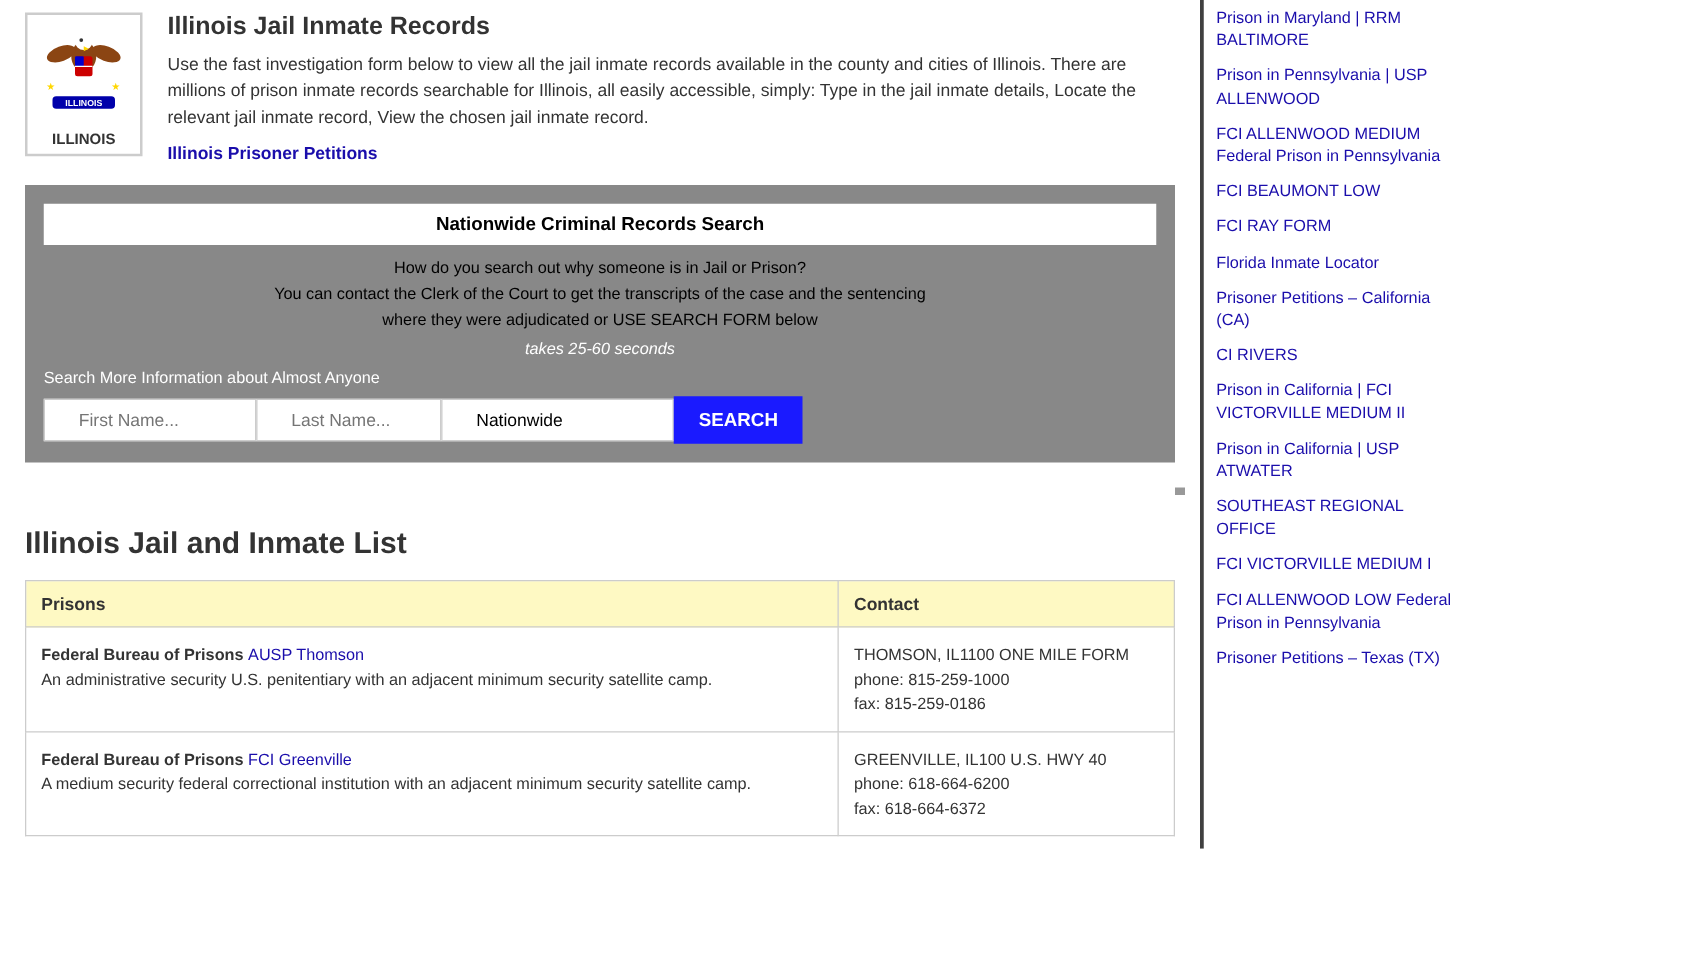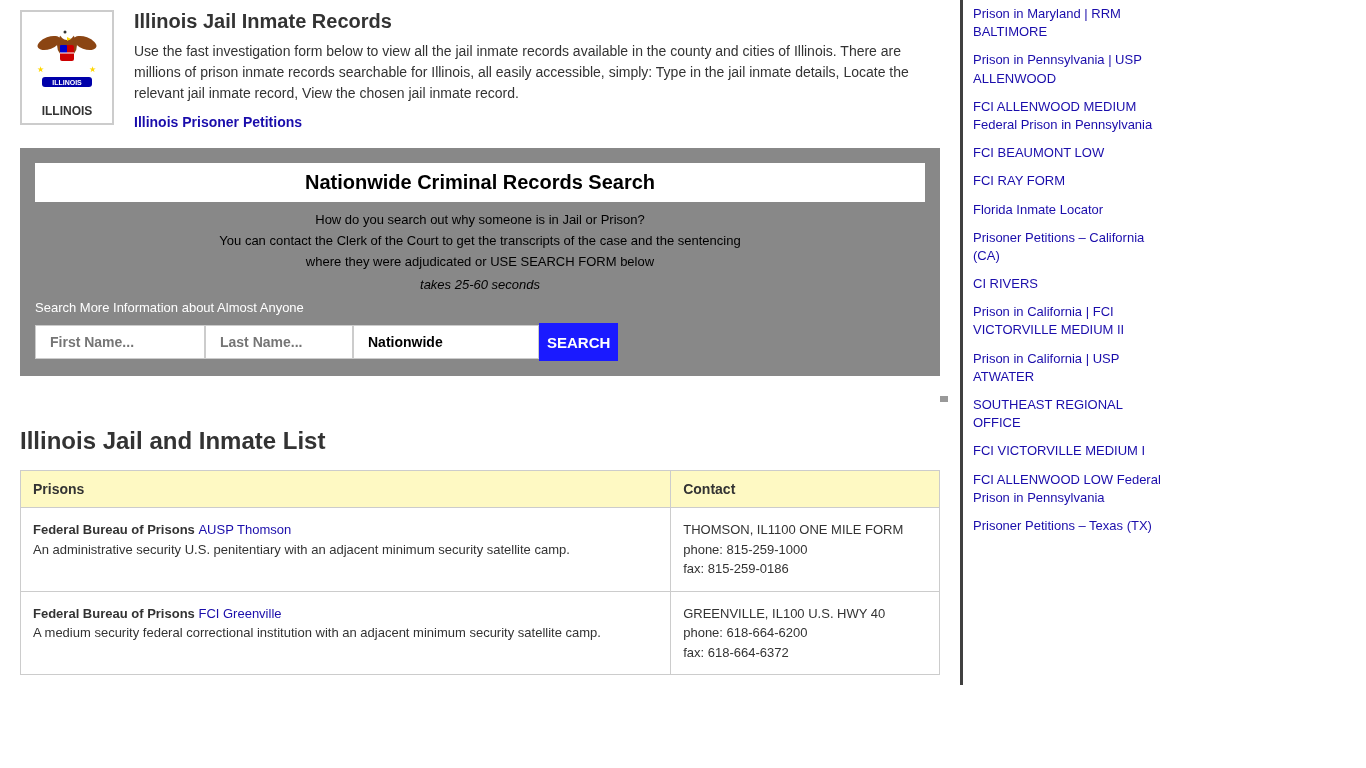--- a/index.html
+++ b/index.html
@@ -11,30 +11,30 @@
     
     .header-section { display: flex; align-items: flex-start; gap: 20px; margin-bottom: 15px; }
     .state-logo { width: 120px; text-align: center; border: 2px solid #ccc; padding: 5px; }
     .state-label { font-size: 12px; font-weight: bold; margin-top: 4px; }
     .header-text h1 { font-size: 20px; font-weight: bold; color: #333; margin-bottom: 8px; }
     .header-text p { font-size: 14px; line-height: 1.5; color: #333; }
     .header-text a { color: #1a0dab; text-decoration: none; font-weight: bold; }
 
     
     .search-section { background: #888; padding: 15px; margin: 15px 0; }
-    .search-title { text-align: center; font-weight: bold; font-size: 20px; margin-bottom: 8px; color: #000; background: #fff; padding: 8px; }
+    .search-title { text-align: center; font-weight: bold; font-size: 15px; margin-bottom: 8px; color: #000; background: #fff; padding: 8px; }
     .search-description { text-align: center; font-size: 13px; line-height: 1.6; color: #000000; margin-bottom: 5px; }
-    .search-timing { text-align: center; font-style: italic; font-size: 13px; color: #000000; margin-bottom: 8px; }
+    .search-timing { text-align: center; font-style: italic; font-size: 13px; color: #ffffff; margin-bottom: 8px; }
     .search-more { font-size: 13px; color: #fff; margin-bottom: 8px; }
     .search-form { display: flex; gap: 0; align-items: center; }
-    .search-form input[type="text"] { padding: 8px 14px; font-size: 14px; border: 1px solid #ccc; font-weight: bold; }
+    .search-form input[type="text"] { padding: 8px 27px; font-size: 14px; border: 1px solid #ccc; }
     .search-form input.first-name { width: 170px; }
     .search-form input.last-name { width: 148px; }
     .search-form input.location { width: 186px; }
-    .search-button { background: #1a1aff; color: #fff; font-weight: bold; font-size: 15px; padding: 8px 8px; border: none; cursor: pointer; height: 38px; }
+    .search-button { background: #1a1aff; color: #fff; font-weight: bold; font-size: 15px; padding: 8px 20px; border: none; cursor: pointer; height: 38px; }
 
     
     .jail-list-title { font-size: 24px; font-weight: bold; margin: 20px 0 15px 0; color: #333; }
     table.jail-table { width: 100%; border-collapse: collapse; }
     table.jail-table th { background: #fef9c3; padding: 10px 12px; text-align: left; font-size: 14px; border: 1px solid #ccc; }
     table.jail-table td { padding: 12px; border: 1px solid #ccc; vertical-align: top; font-size: 13px; line-height: 1.5; }
     table.jail-table td a { color: #1a0dab; text-decoration: none; }
     table.jail-table td strong { color: #333; }
 
     

